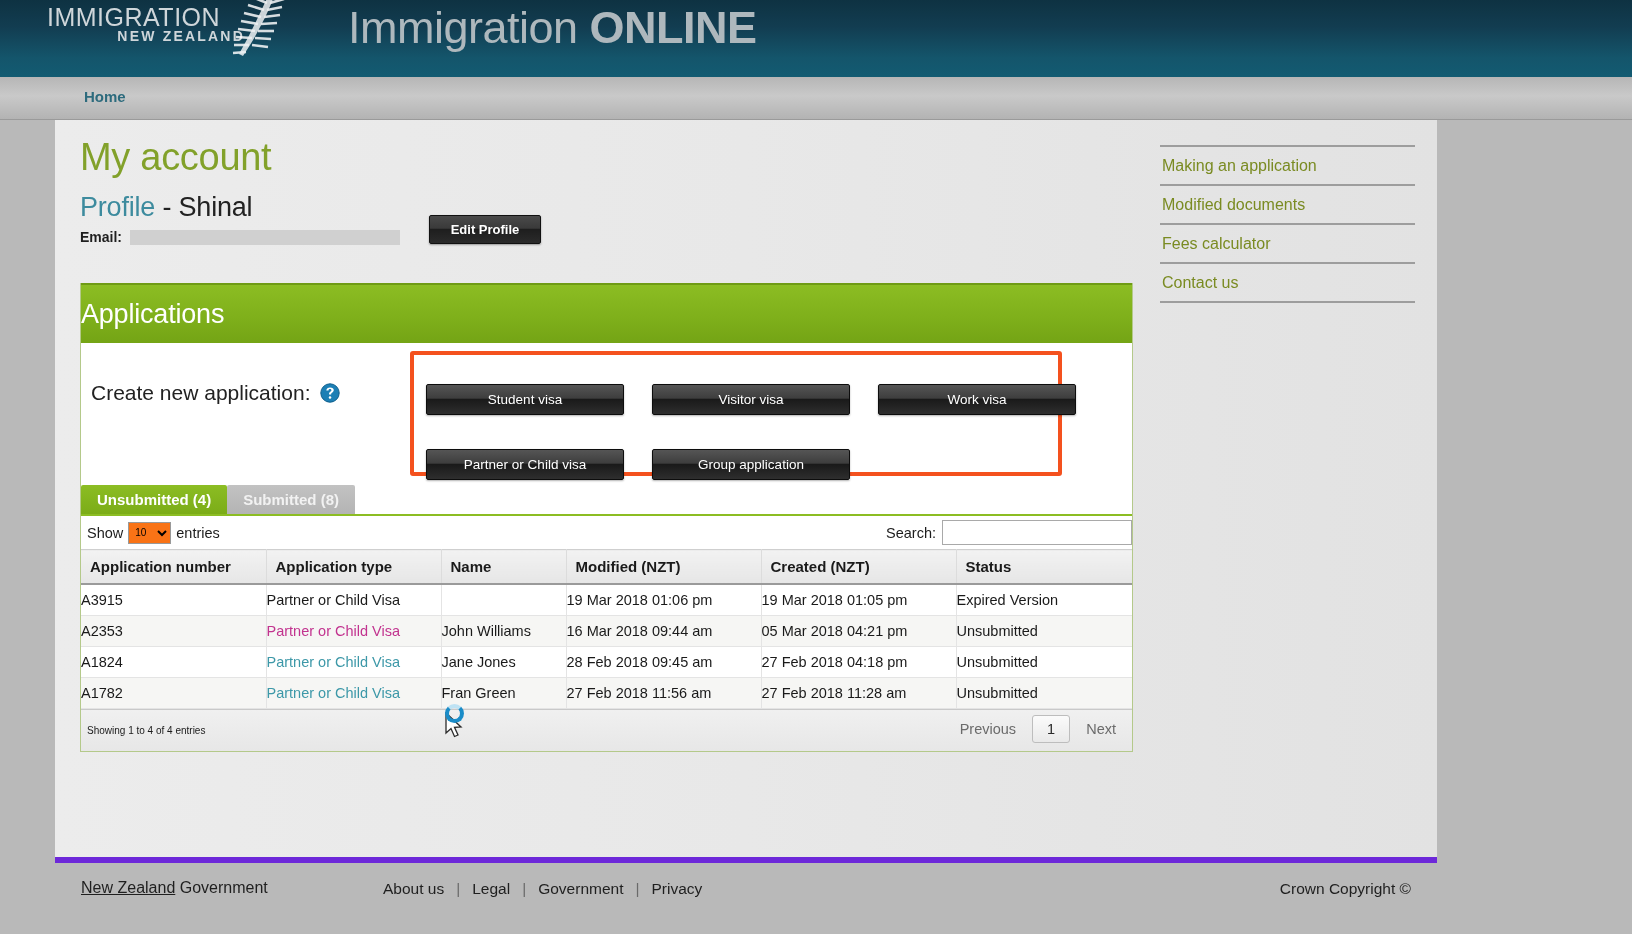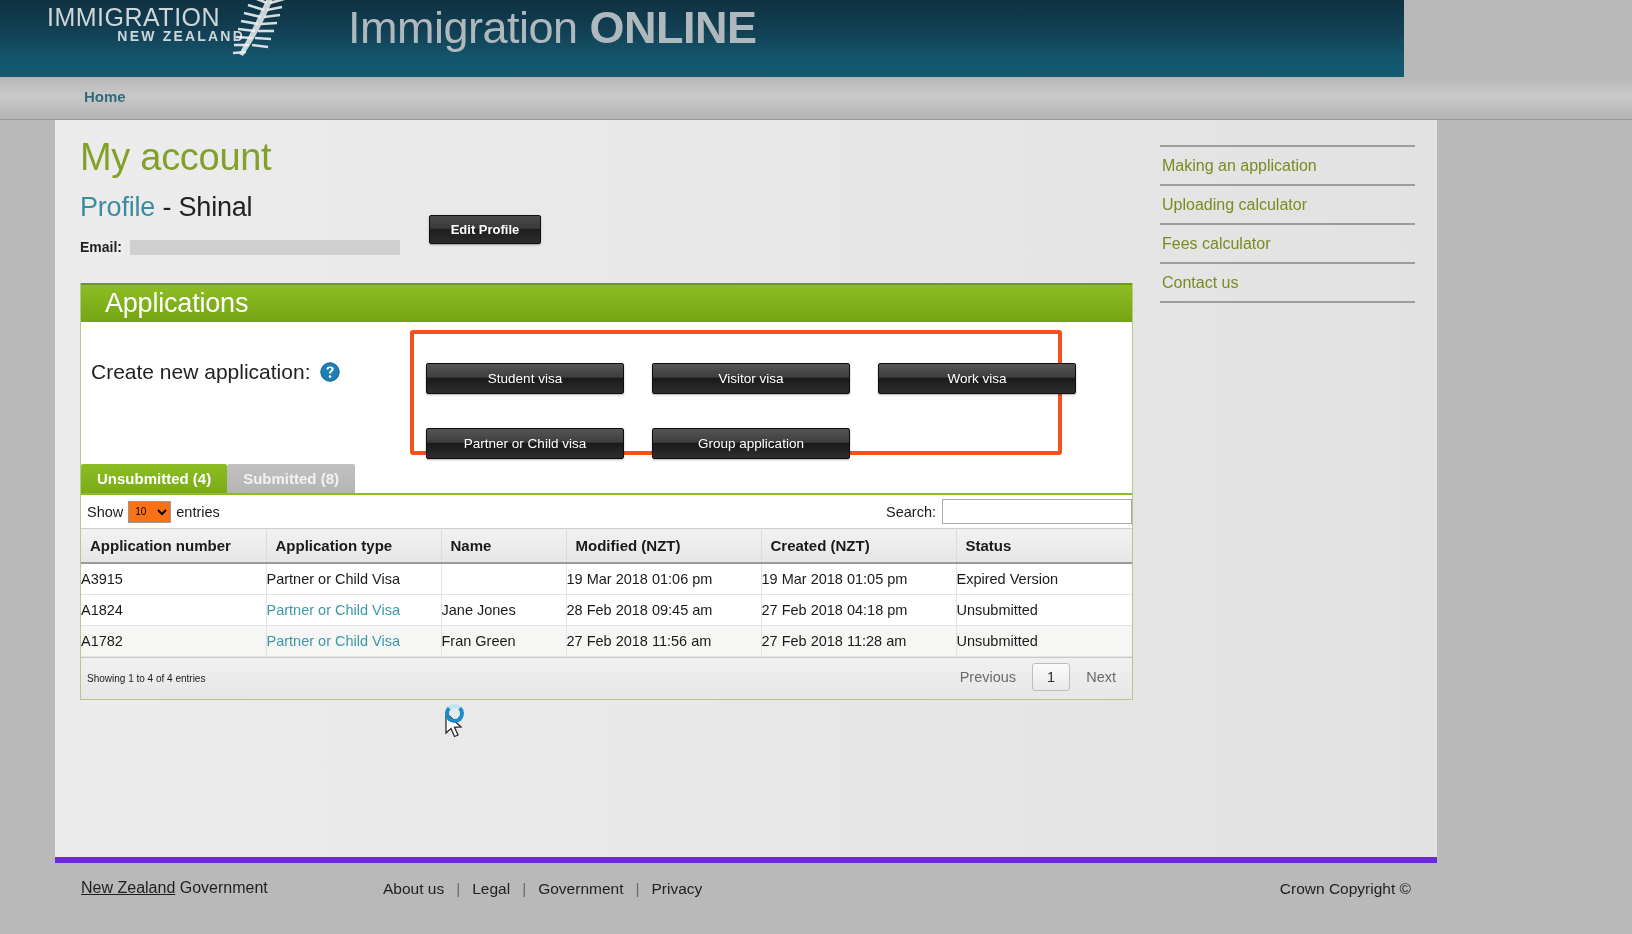--- a/index.html
+++ b/index.html
@@ -12,21 +12,21 @@
   }
   body {
     background: #b9b9b9;
     position: relative;
   }
 
   
   .banner {
     position: absolute;
     left: 0; top: 0;
-    width: 1404px; height: 77px;
+    width: 1632px; height: 77px;
     background: linear-gradient(to bottom, #0e3242 0%, #123d51 35%, #14556b 75%, #125b72 100%);
     overflow: hidden;
   }
   .banner-inner {
     position: relative;
     width: 100%; height: 100%;
   }
   .logo-block {
     position: absolute;
     left: 47px; top: 4px;
@@ -112,21 +112,21 @@
     font-weight: 400;
     color: #222;
     letter-spacing: -0.2px;
   }
   .profile-link {
     color: #3d8b9e;
     text-decoration: none;
     cursor: pointer;
   }
   .email-row {
-    margin-top: 16px;
+    margin-top: 6px;
     display: flex;
     align-items: center;
     gap: 8px;
   }
   .email-label {
     font-size: 14px;
     font-weight: 700;
     color: #1f1f1f;
   }
   .email-redacted {
@@ -151,26 +151,26 @@
   
   .app-panel {
     position: absolute;
     left: 25px; top: 163px;
     width: 1053px;
     background: #ffffff;
     border: 1px solid #b4c98a;
     border-top: none;
   }
   .app-panel-header {
-    height: 39px;
+    height: 60px;
     background: linear-gradient(to bottom, #8cbd23 0%, #7fb01b 55%, #74a415 100%);
     border-top: 2px solid #6f9b14;
     display: flex;
     align-items: center;
-    padding-left: 24px;
+    padding-left: 0;
   }
   .app-panel-header span {
     color: #ffffff;
     font-size: 27px;
     font-weight: 400;
     letter-spacing: -0.2px;
   }
   .create-row {
     position: relative;
     height: 142px;
@@ -556,20 +556,28 @@
         </thead>
         <tbody>
           <tr class="odd">
             <td>A3915</td>
             <td><span class="link-plain">Partner or Child Visa</span></td>
             <td></td>
             <td>19 Mar 2018 01:06 pm</td>
             <td>19 Mar 2018 01:05 pm</td>
             <td>Expired Version</td>
           </tr>
+          <tr class="even">
+            <td>A2353</td>
+            <td><a class="link-visited" href="#">Partner or Child Visa</a></td>
+            <td>John Williams</td>
+            <td>16 Mar 2018 09:44 am</td>
+            <td>05 Mar 2018 04:21 pm</td>
+            <td>Unsubmitted</td>
+          </tr>
           <tr class="odd">
             <td>A1824</td>
             <td><a class="link-normal" href="#">Partner or Child Visa</a></td>
             <td>Jane Jones</td>
             <td>28 Feb 2018 09:45 am</td>
             <td>27 Feb 2018 04:18 pm</td>
             <td>Unsubmitted</td>
           </tr>
           <tr class="even">
             <td>A1782</td>
@@ -588,21 +596,21 @@
           <span class="pg-btn">Previous</span>
           <span class="pg-num">1</span>
           <span class="pg-btn">Next</span>
         </div>
       </div>
     </div>
   </div>
 
   <div class="sidebar">
     <a class="side-link" href="#">Making an application</a>
-    <a class="side-link" href="#">Uploading calculator</a>
+    <a class="side-link" href="#">Modified documents</a>
     <a class="side-link" href="#">Fees calculator</a>
     <a class="side-link last" href="#">Contact us</a>
   </div>
 </div>
 
 <div class="footer">
   <div class="footer-left"><u>New Zealand</u><span> Government</span></div>
   <div class="footer-links">
     <a href="#">About us</a>
     <span class="footer-sep">|</span>

